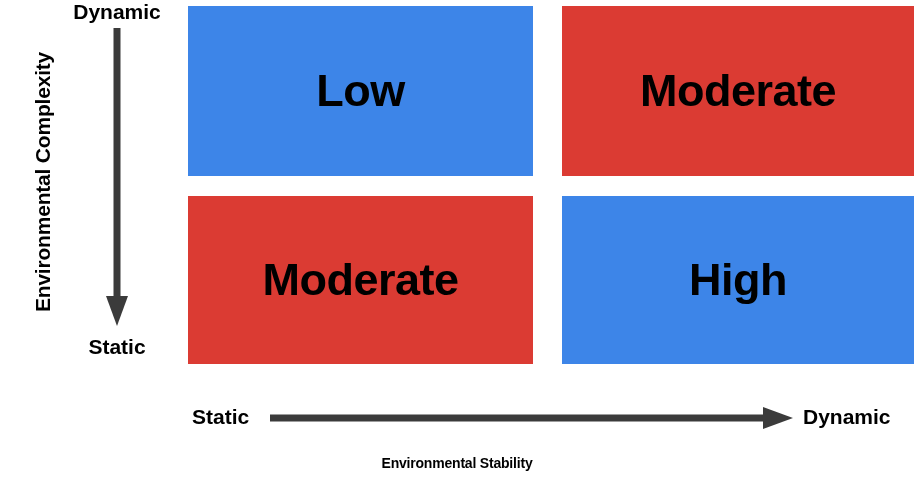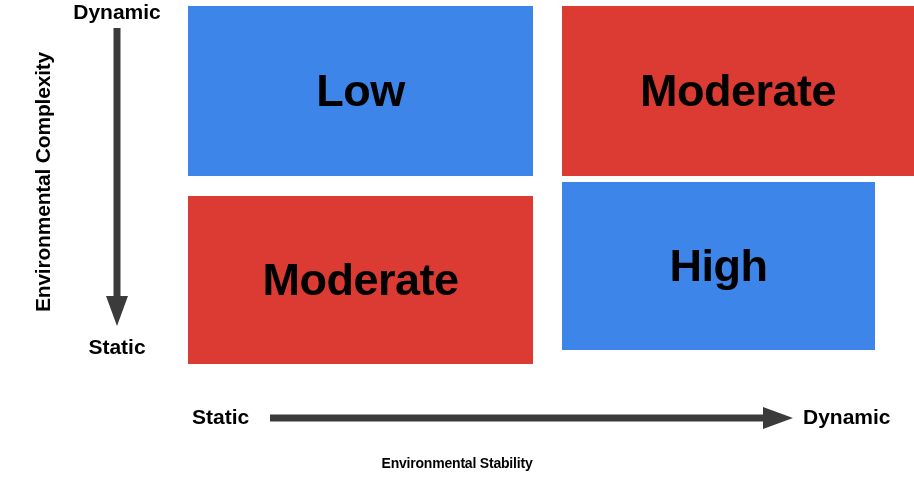--- a/index.html
+++ b/index.html
@@ -78,21 +78,21 @@
     align-items: center;
     justify-content: center;
     font-size: 45px;
     font-weight: bold;
     color: #000000;
     letter-spacing: -0.5px;
   }
   .cell-tl { left: 0px;   top: 0px;   width: 345px; height: 170px; }
   .cell-tr { left: 374px; top: 0px;   width: 352px; height: 170px; }
   .cell-bl { left: 0px;   top: 190px; width: 345px; height: 168px; }
-  .cell-br { left: 374px; top: 176px; width: 313px; height: 168px; }
+  .cell-br { left: 374px; top: 190px; width: 352px; height: 168px; }
 
   
   .x-left-text {
     position: absolute;
     left: 192px;
     top: 405px;
     font-size: 21px;
     font-weight: bold;
     white-space: nowrap;
   }

